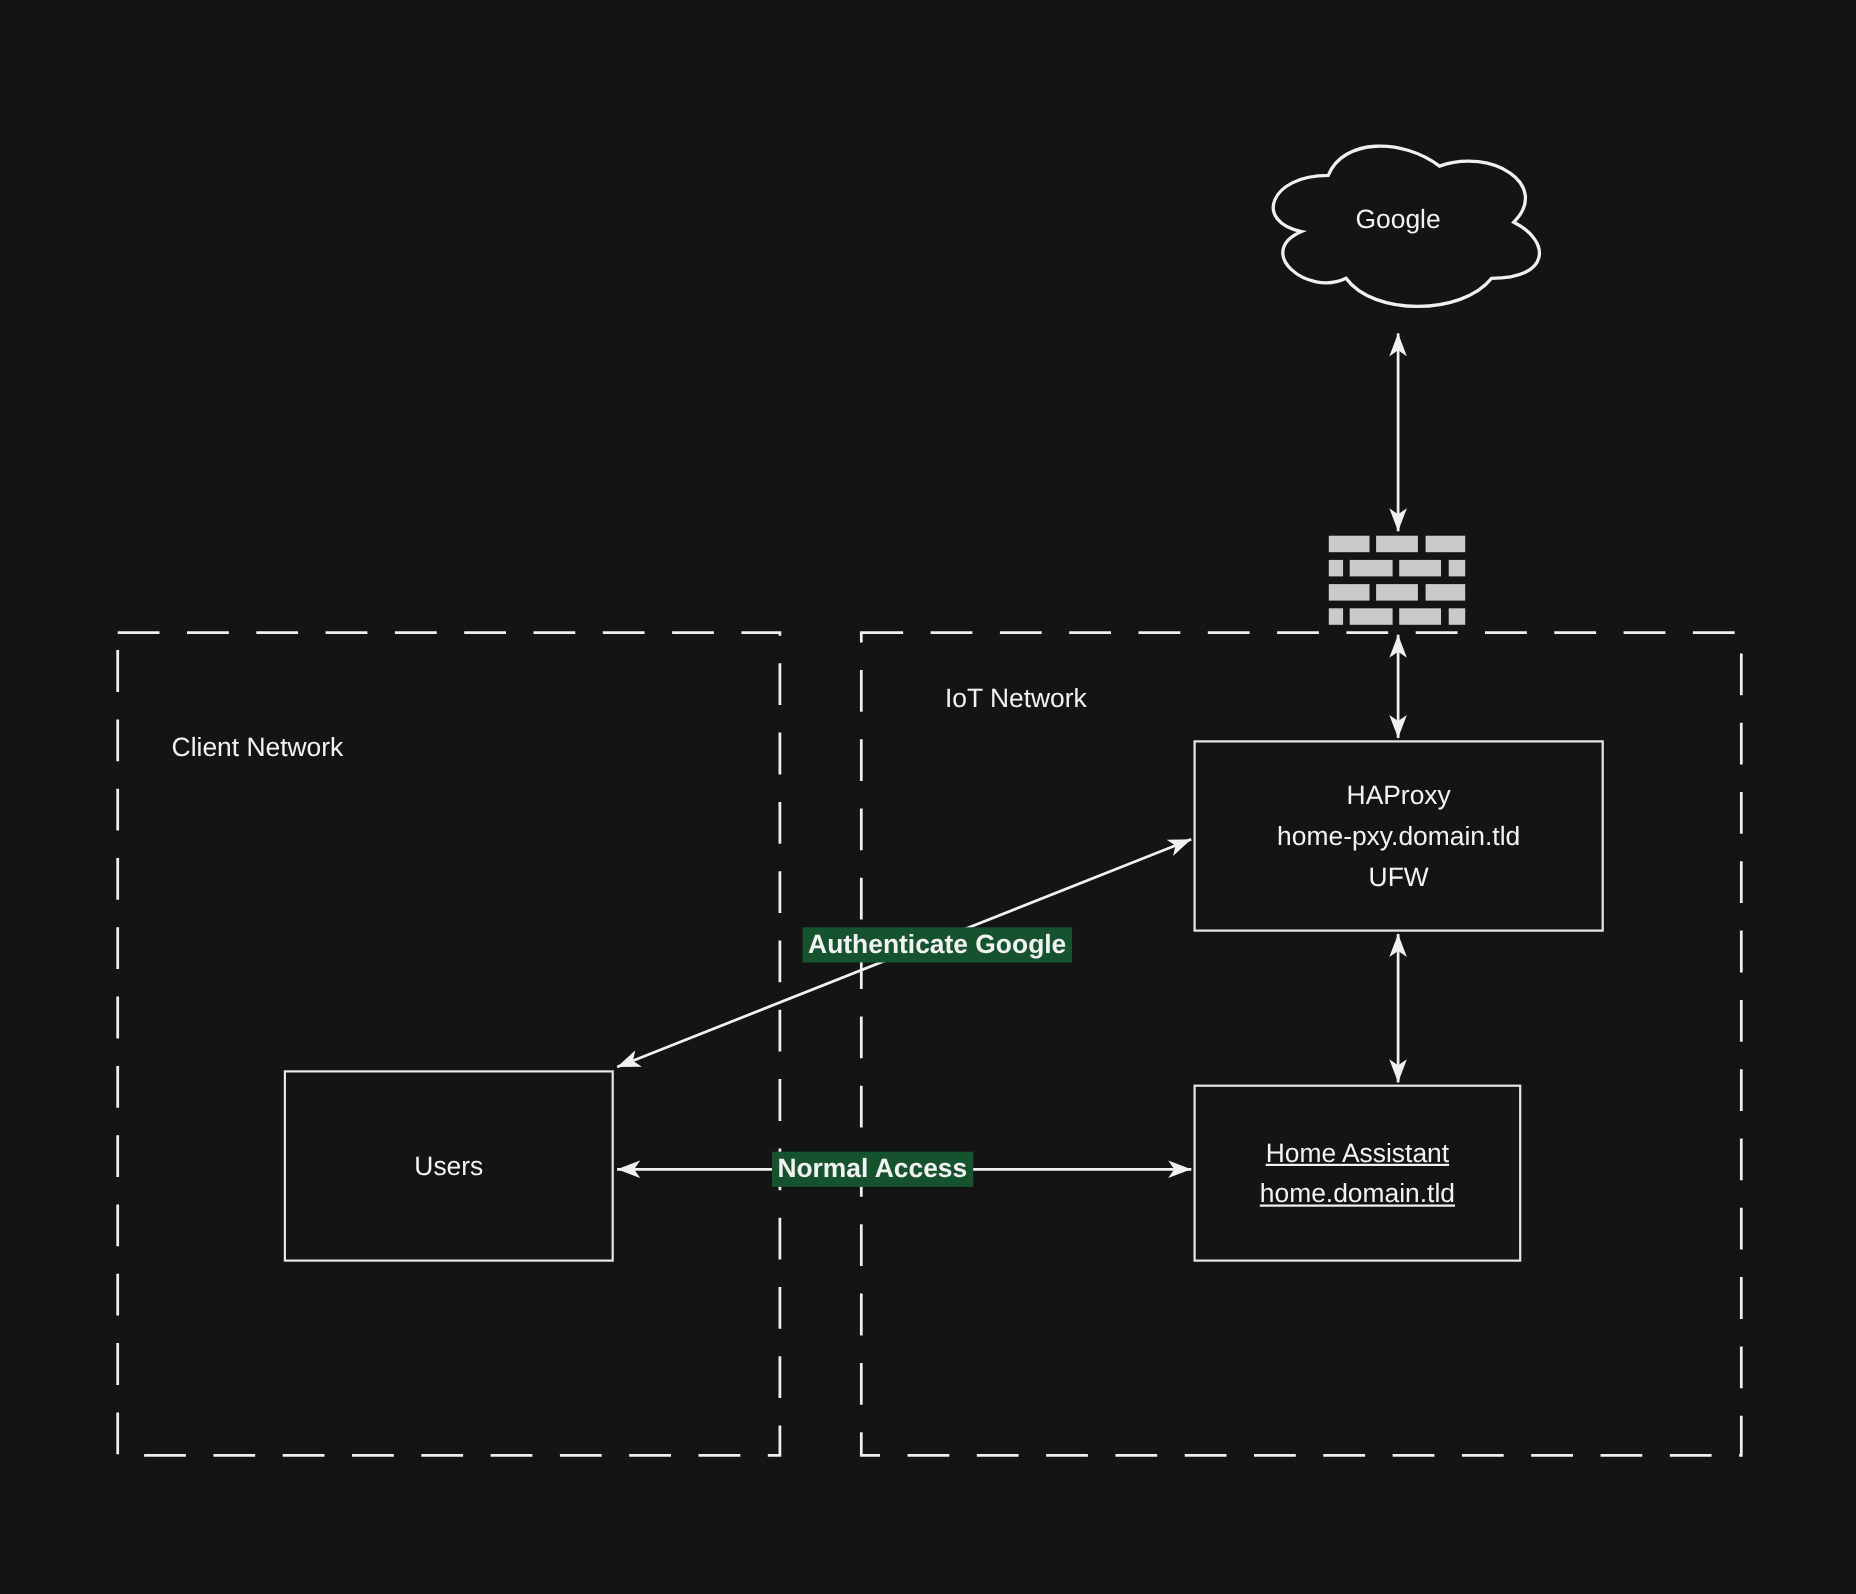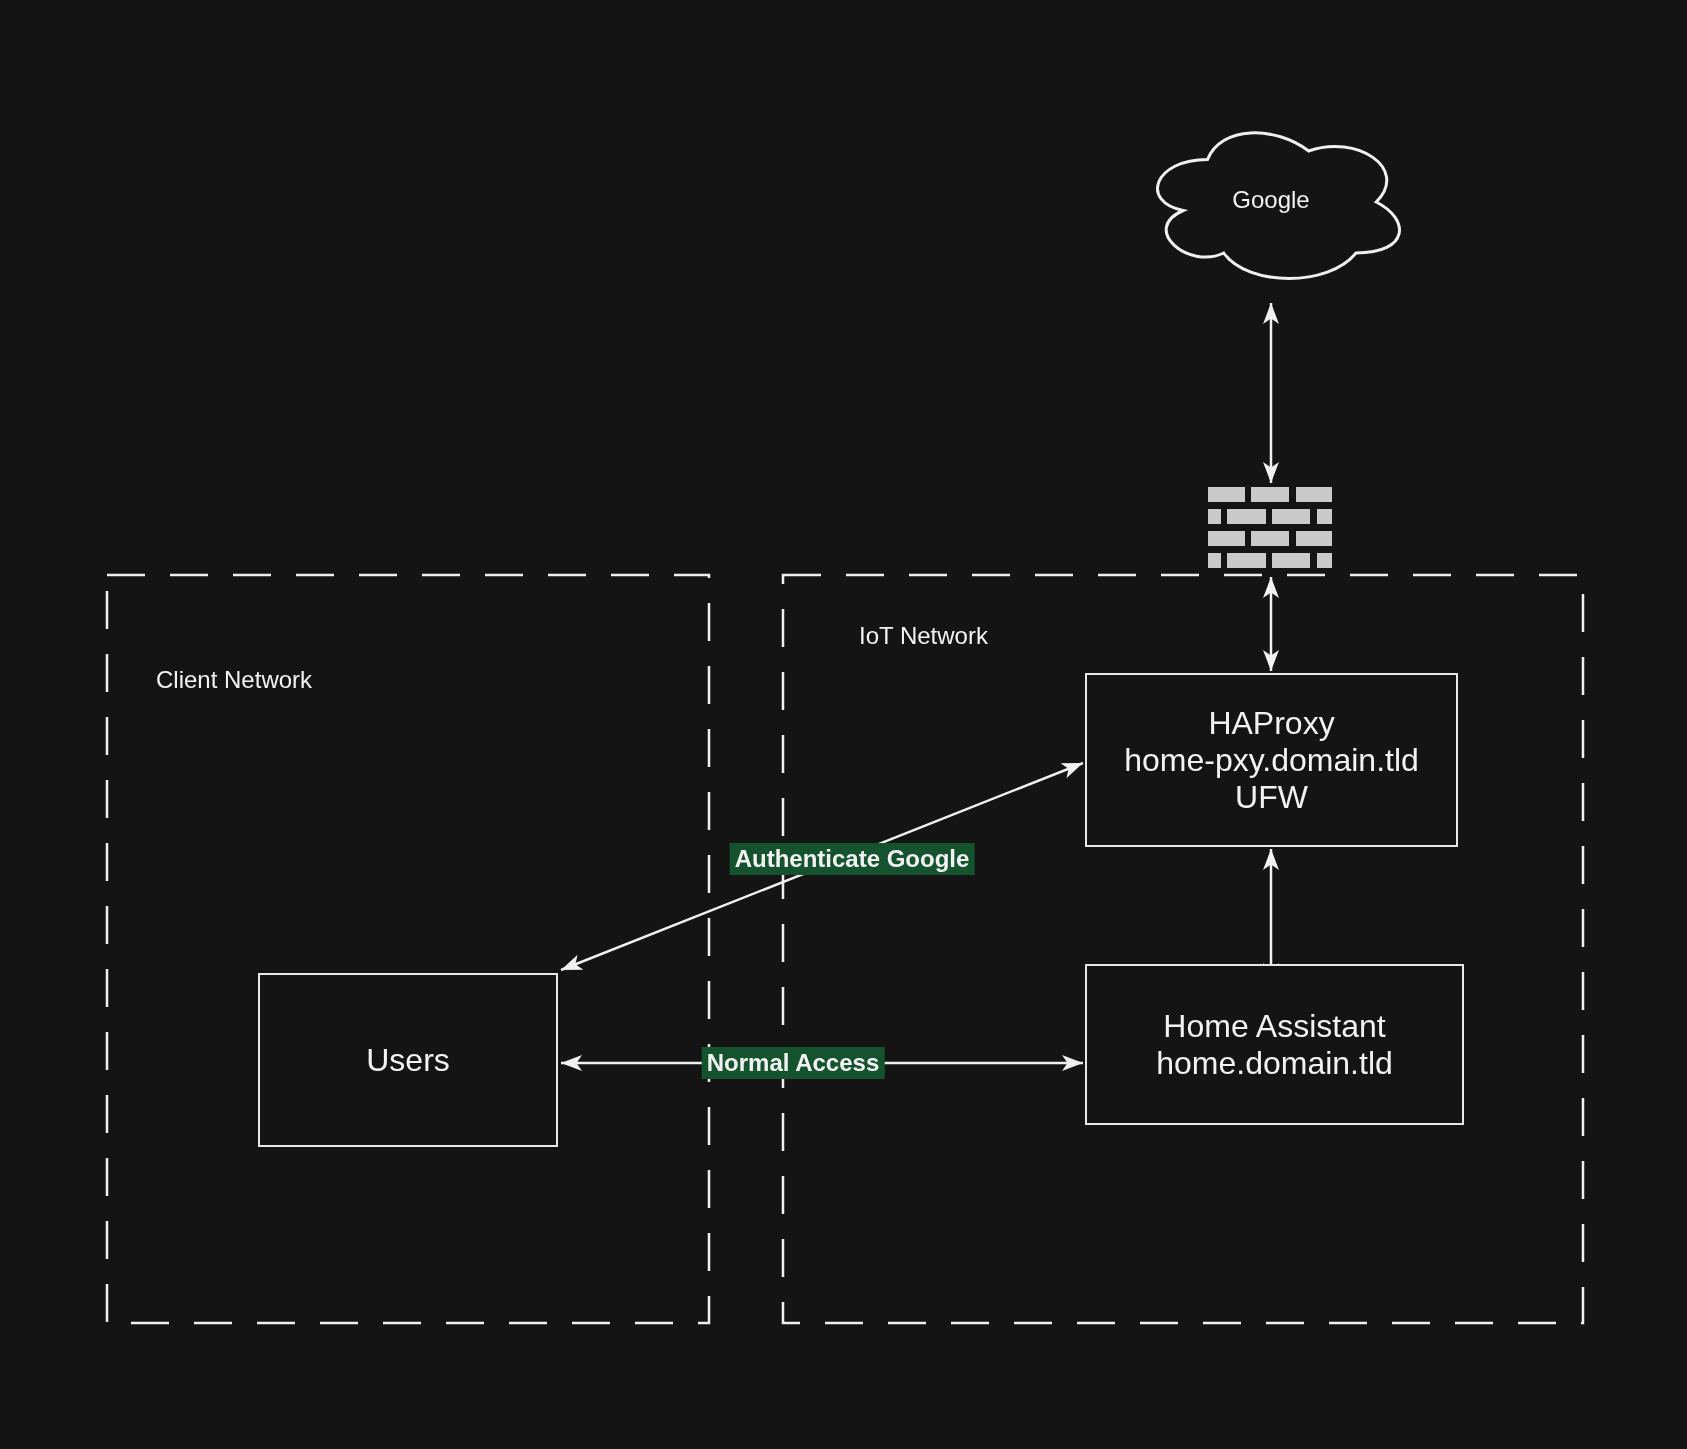--- a/index.html
+++ b/index.html
@@ -23,28 +23,28 @@
   }
   .node {
     position: absolute;
     border: 2px solid #e8e8e8;
     background: #141414;
     display: flex;
     flex-direction: column;
     align-items: center;
     justify-content: center;
     text-align: center;
-    font-size: 32px;
+    font-size: 24px;
     line-height: 37px;
     color: #f2f2f2;
     box-sizing: border-box;
   }
   .node-users   { left: 258px;  top: 973px; width: 300px; height: 174px; }
   .node-haproxy { left: 1085px; top: 673px; width: 373px; height: 174px; }
-  .node-ha      { left: 1085px; top: 964px; width: 379px; height: 161px; }
+  .node-ha      { left: 1085px; top: 986px; width: 298px; height: 161px; text-decoration: underline; }
   .label {
     position: absolute;
     font-size: 24px;
     white-space: nowrap;
     color: #f2f2f2;
   }
   .label-google {
     left: 1271px; top: 200px;
     transform: translate(-50%, -50%);
   }

